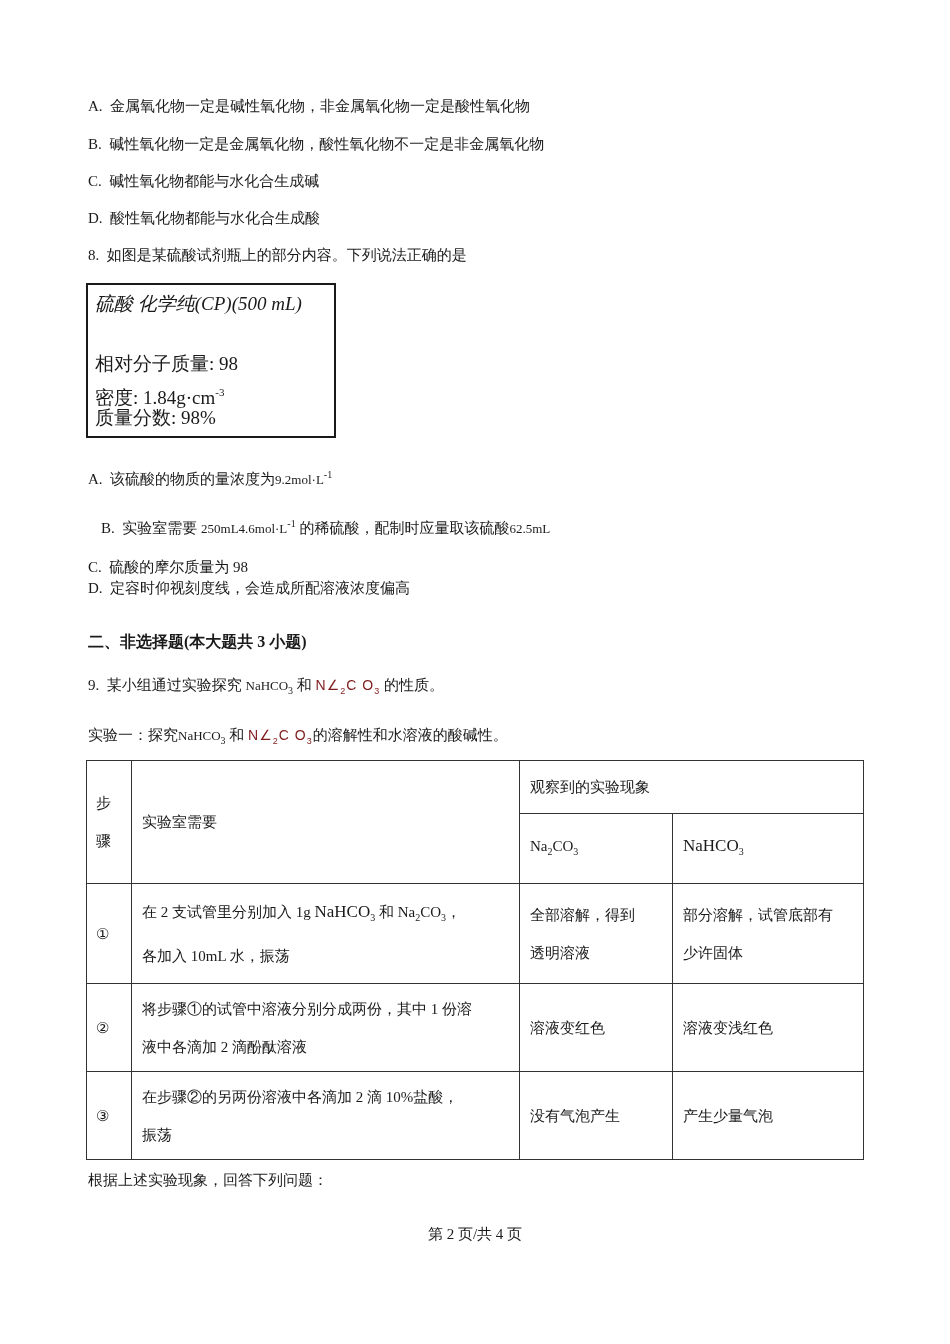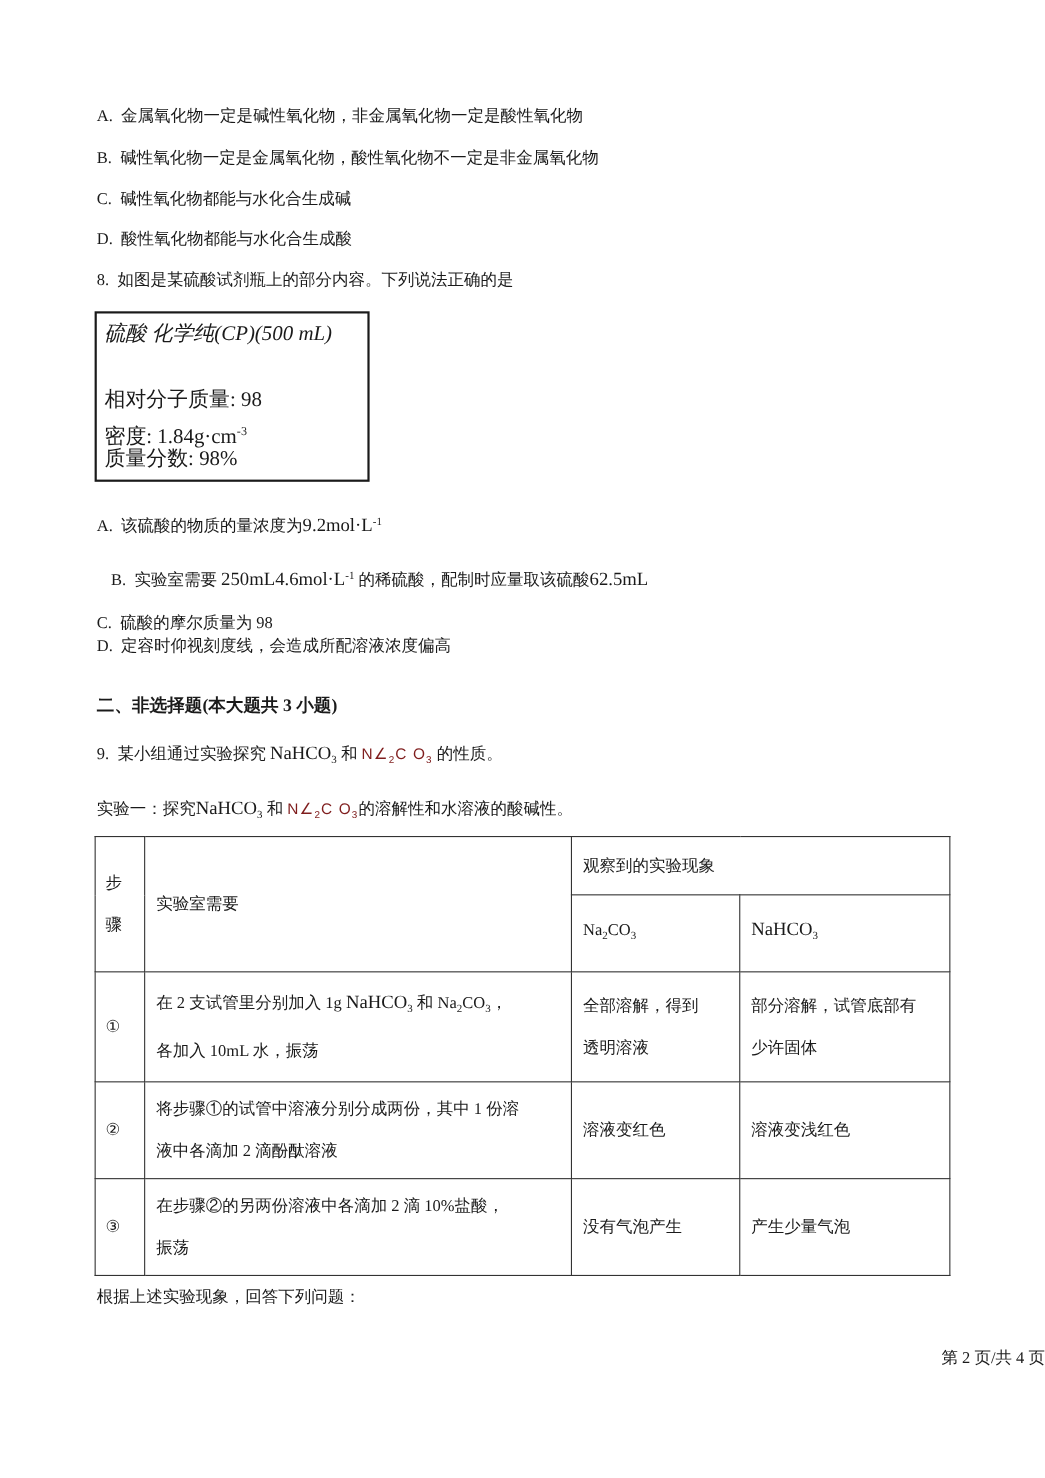--- a/index.html
+++ b/index.html
@@ -4,21 +4,21 @@
 <style>
   html, body { margin: 0; padding: 0; background: #ffffff; }
   body {
     width: 950px; height: 1344px; position: relative; overflow: hidden;
     font-family: "Liberation Serif", "DejaVu Serif", serif;
     color: #1a1a1a;
   }
   .line {
     position: absolute; left: 88px; font-size: 15px; white-space: nowrap; line-height: 20px;
   }
-  .big { font-size: 17px; }
+  .big { font-size: 13px; }
   .sup { font-size: 10px; vertical-align: 6px; }
   .sub { font-size: 10px; vertical-align: -4px; }
   .glitch { color: #7f1d1d; font-family: Liberation Sans, sans-serif; font-size: 14px; letter-spacing: 1px; }
   .glitch .sub { font-size: 9px; }
   .heading { font-weight: bold; font-size: 16px; }
 
   .label-box {
     position: absolute; left: 86px; top: 283px; width: 246px; height: 151px;
     border: 2px solid #1a1a1a; padding: 0;
   }
@@ -37,21 +37,21 @@
     border: 1.5px solid #333; vertical-align: middle; padding: 0 10px;
   }
   table.exp td.step { width: 25px; text-align: left; padding-left: 9px; }
   table.exp td.op { width: 367px; line-height: 38px; }
   table.exp td.na2 { width: 132px; line-height: 38px; }
   table.exp td.nah { line-height: 38px; }
   .hdr-step { line-height: 38px; }
   .nahco3 { font-size: 17px; }
 
   .footer {
-    position: absolute; top: 1225px; left: 0; width: 950px; text-align: right; font-size: 15px;
+    position: absolute; top: 1225px; left: 0; width: 950px; text-align: center; font-size: 15px;
     padding-left: 0;
   }
   .footer span { position: relative; left: 0; }
 </style>
 </head>
 <body>
 
 <div class="line" style="top:96px;">
   <span>A.</span>&nbsp;
   <span>金属氧化物一定是碱性氧化物，非金属氧化物一定是酸性氧化物</span>

